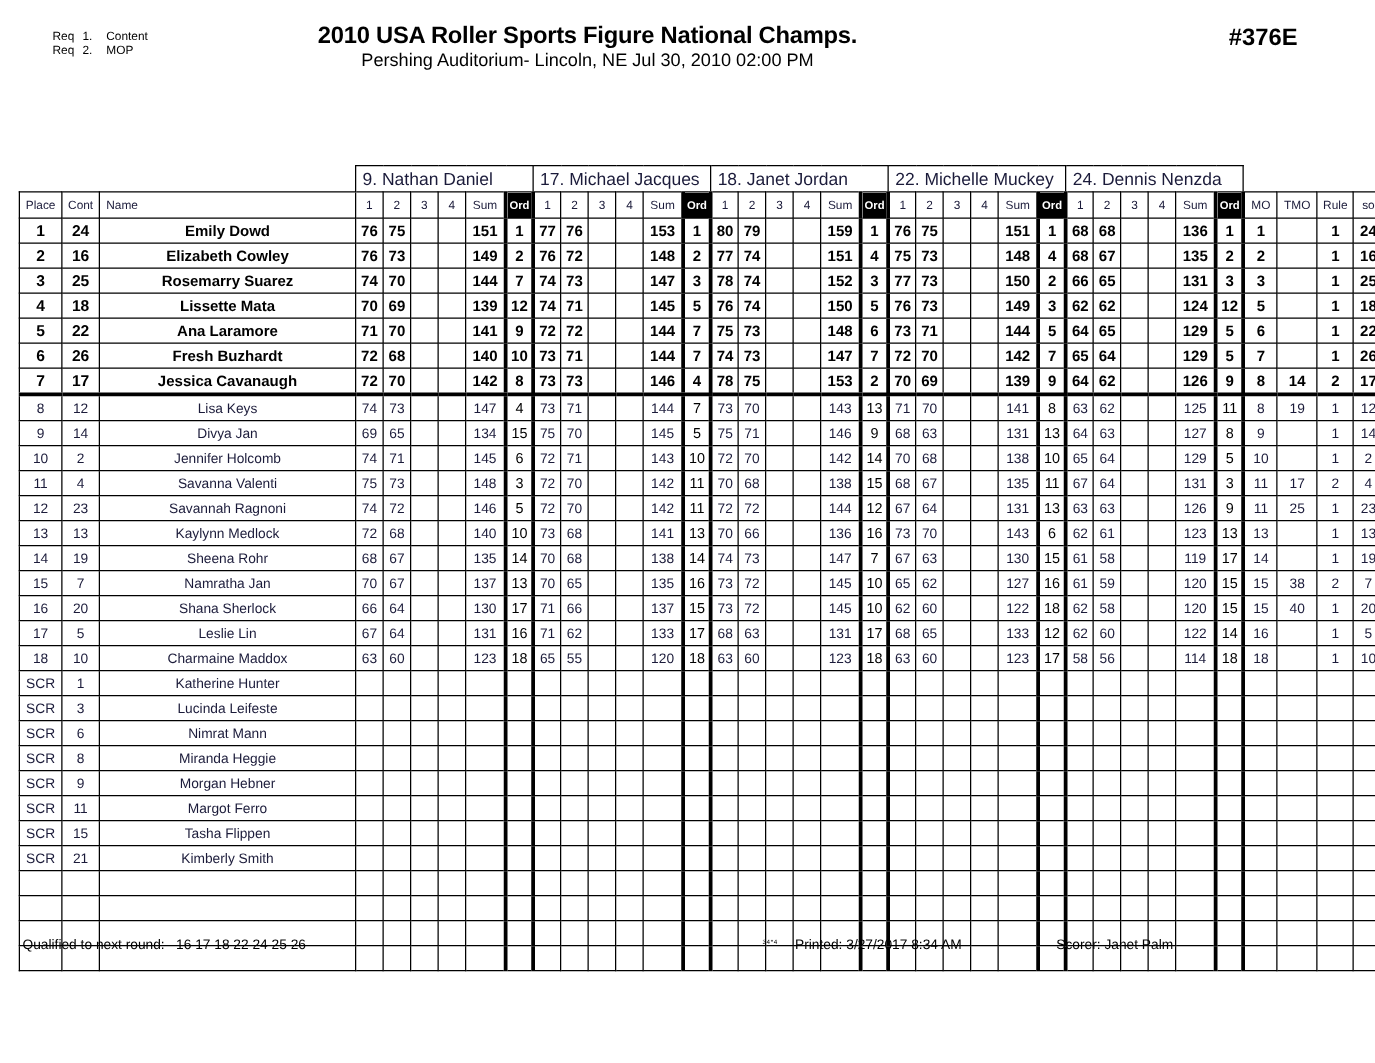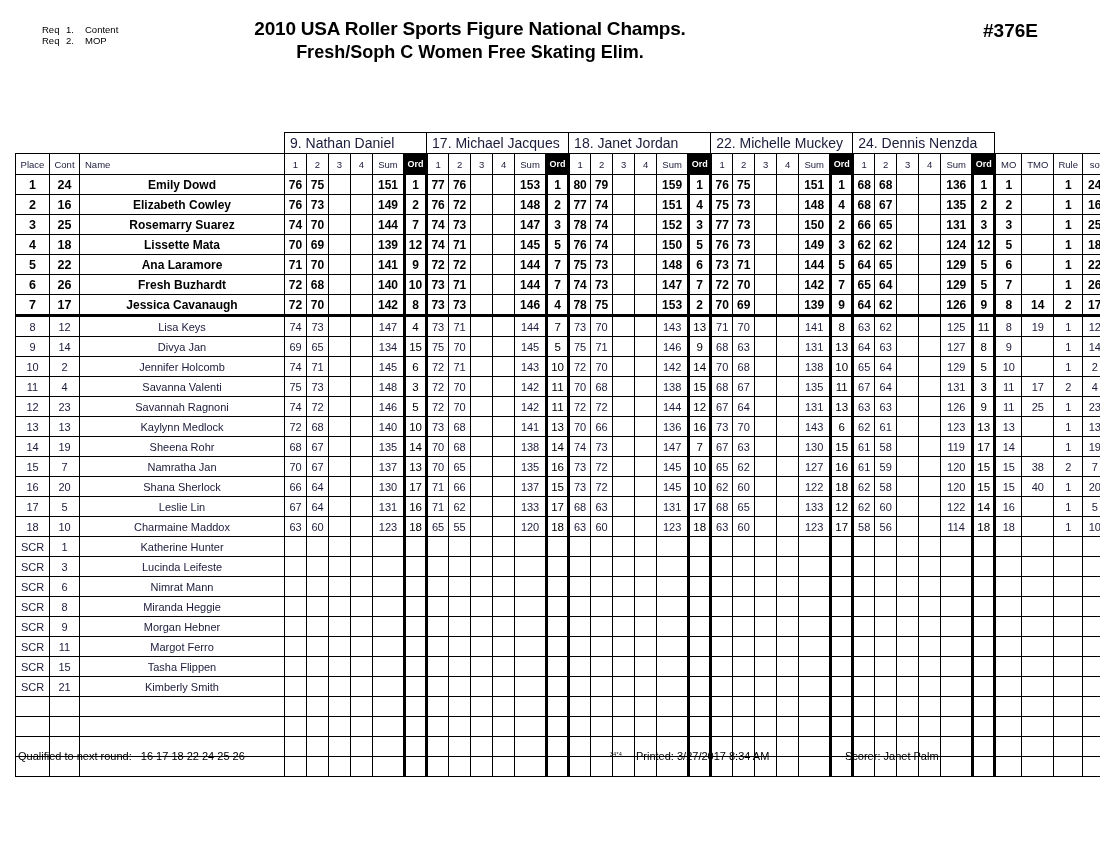--- a/index.html
+++ b/index.html
@@ -105,21 +105,21 @@
   </div>
   <div class="req-line">
     <span class="rl">Req</span>
     <span class="rn">2.</span>
     <span>MOP</span>
   </div>
 </div>
 
 <div class="titles">
   <div class="t1">2010 USA Roller Sports Figure National Champs.</div>
-  <div class="t3">Fresh/Soph C Women Free Skating Elim.</div>
+  <div class="t2">Pershing Auditorium- Lincoln, NE  Jul 30, 2010  02:00 PM</div>
 </div>
 <div class="eventno">#376E</div>
 
 <div class="sheet">
   <table class="grid">
     <colgroup id="cols">
         <col style="width: 34px;">
         <col style="width: 30px;">
         <col style="width: 205px;">
         <col style="width: 22px;">

